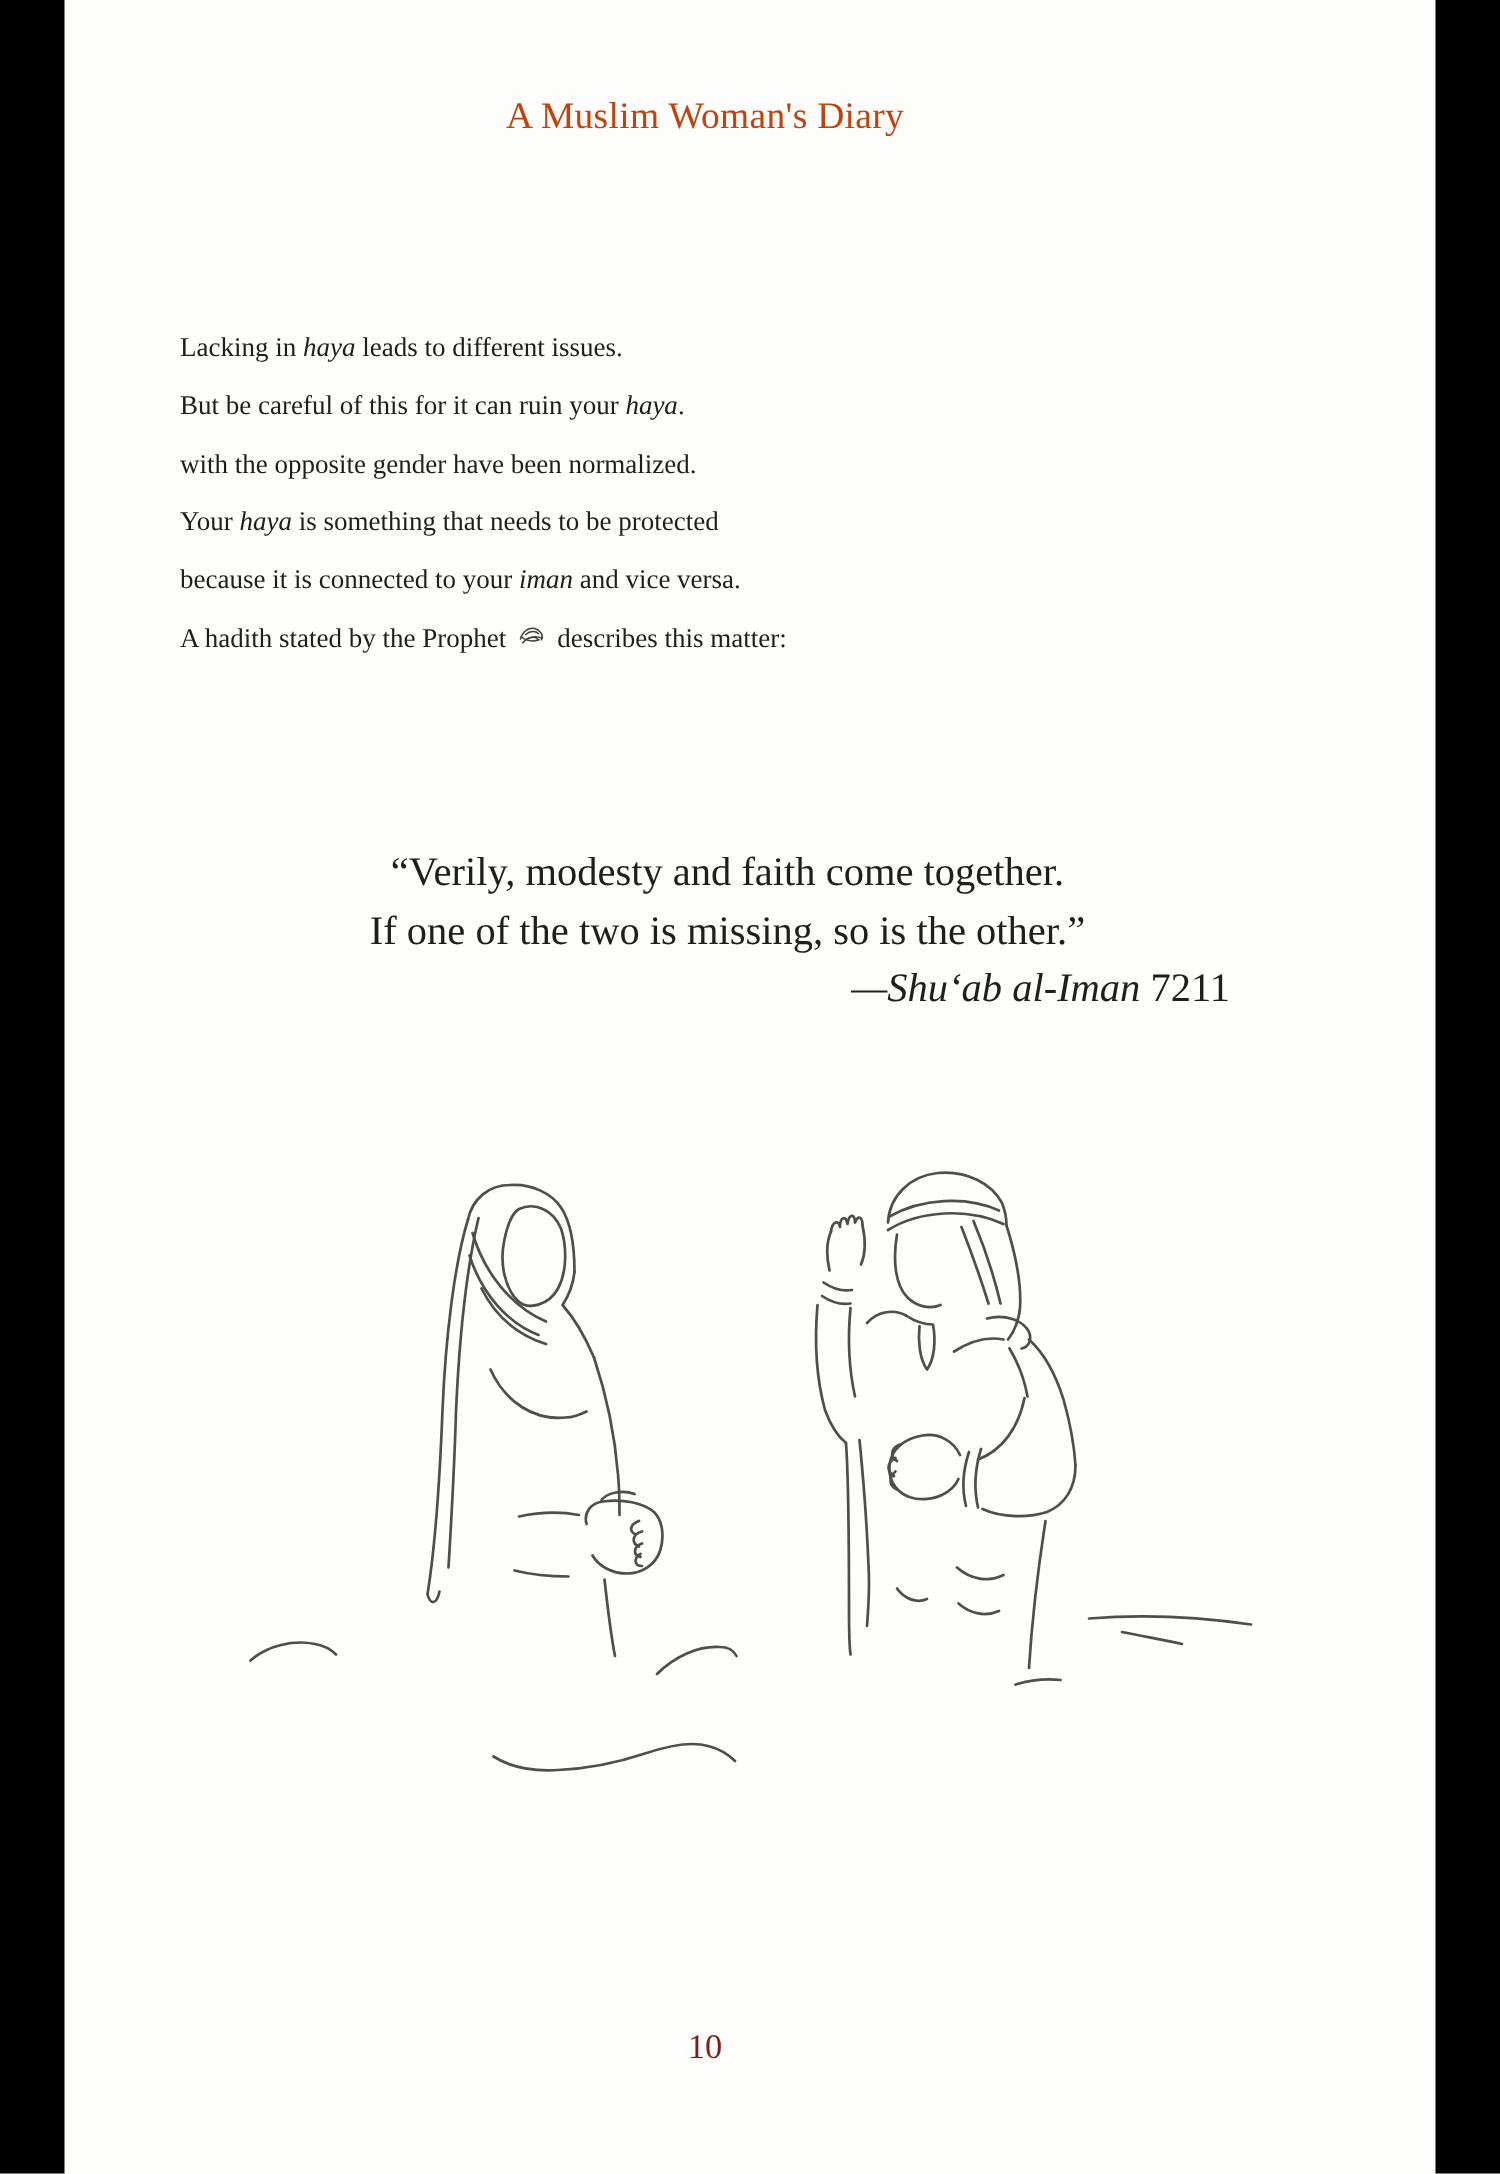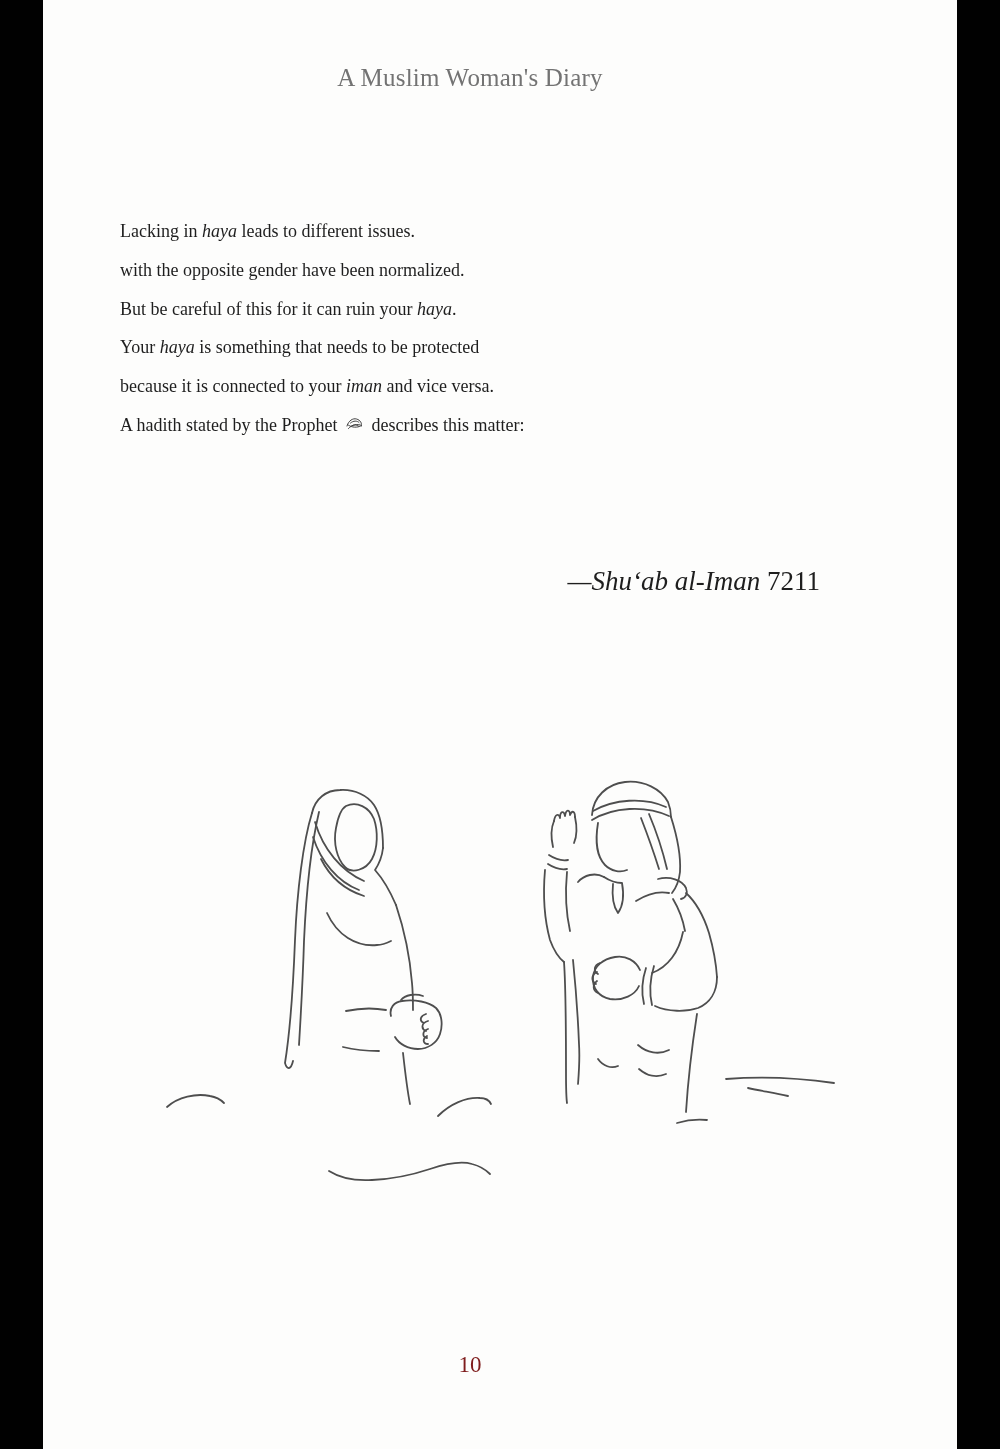--- a/index.html
+++ b/index.html
@@ -12,21 +12,21 @@
     overflow:hidden;
   }
   .scan-bar { position:absolute; top:0; width:43px; height:1449px; background:#010101; }
   .scan-bar.left  { left:0; }
   .scan-bar.right { left:957px; }
 
   .page { position:absolute; left:42px; top:0; width:856px; height:1449px; }
 
   .running-head {
     position:absolute; left:0; top:64px; width:100%;
-    text-align:center; font-size:25px; letter-spacing:.2px; color:#737373;
+    text-align:center; font-size:25px; letter-spacing:.2px; color:#c2410c;
   }
 
   .body-text {
     position:absolute; left:78px; top:212px; width:720px;
     font-size:18px; line-height:38.8px; color:#1e1e1e;
   }
   .bline { white-space:nowrap; }
   .bline i { font-style:italic; }
 
   .honorific { display:inline-block; vertical-align:-2px; margin:0 2px; }
@@ -57,36 +57,40 @@
 
 <div class="scan-bar left"></div>
 <div class="scan-bar right"></div>
 
 <div class="page">
 
   <div class="running-head">A Muslim Woman's Diary</div>
 
   <div class="body-text">
       <div class="bline"><span>Lacking in </span><i>haya</i><span> leads to different issues.</span></div>
+      <div class="bline"><span>But be careful of this for it can ruin your </span><i>haya</i><span>.</span></div>
       <div class="bline"><span>with the opposite gender have been normalized.</span></div>
-      <div class="bline"><span>But be careful of this for it can ruin your </span><i>haya</i><span>.</span></div>
       <div class="bline"><span>Your </span><i>haya</i><span> is something that needs to be protected</span></div>
       <div class="bline"><span>because it is connected to your </span><i>iman</i><span> and vice versa.</span></div>
       <div class="bline"><span>A hadith stated by the Prophet </span><span class="honorific" title="ﷺ"><svg width="21" height="19" viewBox="0 0 21 19">
             <g fill="none" stroke="#3f3f3f" stroke-width="1" stroke-linecap="round">
               <path d="M3 12 C4.5 6.5 9 4 12.5 5 C16.5 6.2 18.5 9.5 17 12.5"></path>
               <path d="M4.5 14.5 C8 10.5 13 9.5 17.5 11.5"></path>
               <path d="M6.5 9 C9.5 6.5 13 6.5 15 8.5"></path>
               <path d="M3.5 10.5 C6.5 13 11 14 15.5 12.5"></path>
               <path d="M7.5 12 C10 10.5 13 10.5 14.5 12"></path>
             </g>
           </svg></span><span> describes this matter:</span></div>
     </div>
 
   <div class="quote-block">
+    <div>
+        <div class="qline">“Verily, modesty and faith come together.</div>
+        <div class="qline">If one of the two is missing, so is the other.”</div>
+      </div>
     <div class="attribution">
       <span class="src">—Shu‘ab al-Iman</span><span> 7211</span>
     </div>
   </div>
 
   <div class="figure-wrap">
     <svg viewBox="150 760 730 500" preserveAspectRatio="none">
       <g>
         <path d="M312 813 C303 842 297 892 295 940 C293 992 289 1038 285 1063 C287 1070 291 1070 293 1061"></path>
         <path d="M319 812 C311 846 306 896 304 941 C303 976 301 1012 299 1045"></path>

